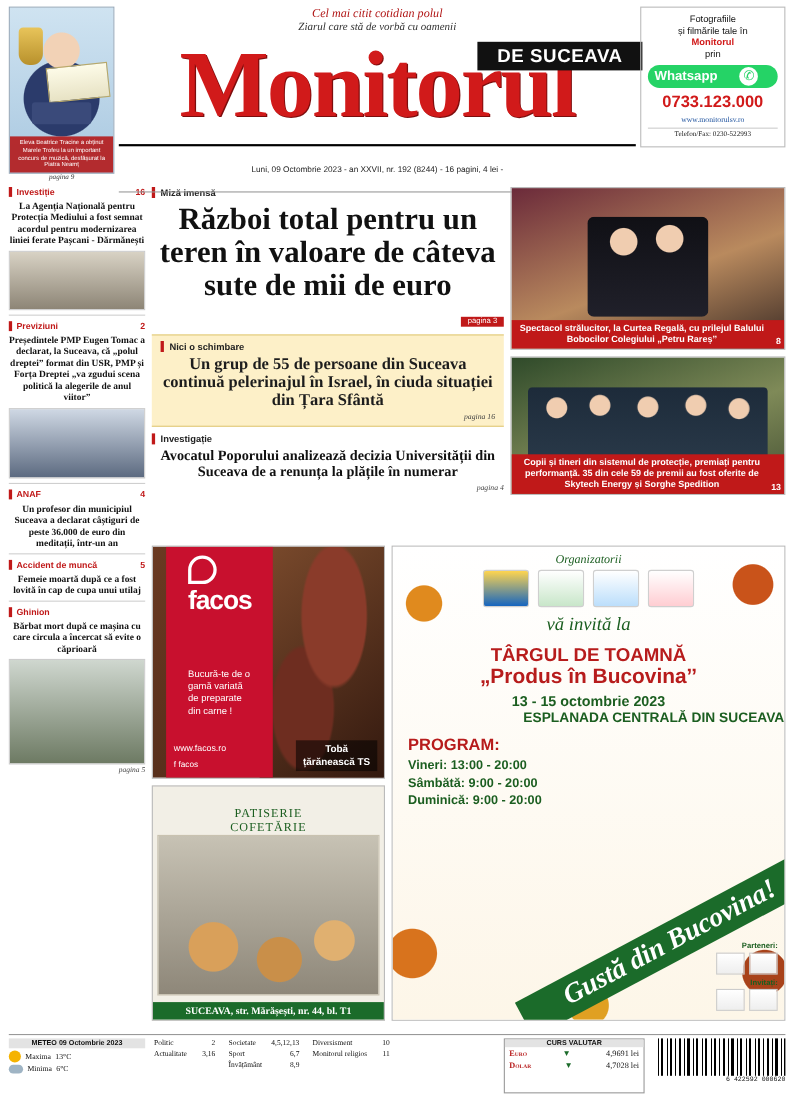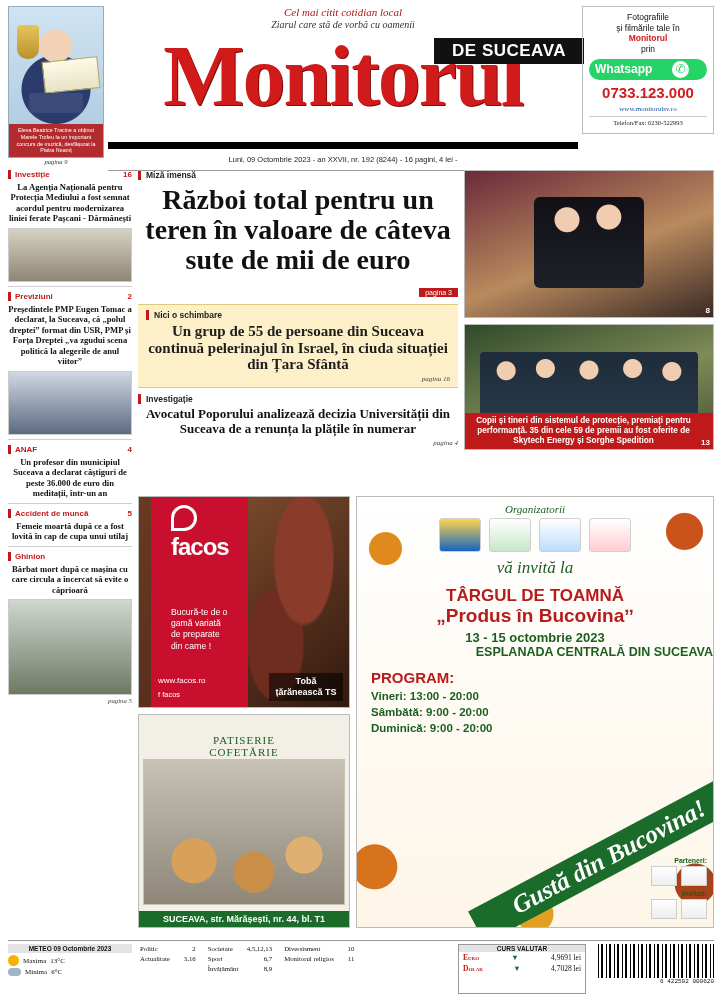--- a/index.html
+++ b/index.html
@@ -59,22 +59,22 @@
     font-weight:bold; font-size:86px; line-height:96px; color:#d11a1a;
     letter-spacing:-2px;
     text-shadow:1px 1px 0 #7d0d0d;
   }
   .mh-desuceava {
     position:absolute; right:-6px; top:10px;
     background:#111; color:#fff; font-family:"Liberation Sans",sans-serif;
     font-weight:bold; font-size:17px; padding:3px 18px; letter-spacing:.5px;
   }
   .mh-issue {
-    font-size:7.5px; color:#222; border-top:7px solid #000000; border-bottom:1px solid #999;
-    padding:6px 0; margin-top:18px; font-family:"Liberation Sans",sans-serif;
+    font-size:7.5px; color:#222; border-top:2px solid #000000; border-bottom:1px solid #999;
+    padding:16px 0; margin-top:7px; font-family:"Liberation Sans",sans-serif;
   }
 
   .mh-right {
     position:absolute; right:0; top:0; width:132px; height:128px;
     border:1px solid #bbb; padding:5px 6px; text-align:center;
   }
   .mh-right .l1 { font-size:8.5px; line-height:1.25; font-family:"Liberation Sans",sans-serif; }
   .mh-right .mon { color:#d11a1a; font-weight:bold; }
   .mh-right .wa {
     margin-top:4px; display:flex; align-items:center; justify-content:flex-start; gap:20px;
@@ -200,21 +200,21 @@
     position:absolute; left:4px; right:4px; top:44px; bottom:22px;
     background:
       radial-gradient(circle at 25% 70%, #d9a05a 0 22px, transparent 23px),
       radial-gradient(circle at 55% 78%, #c98f49 0 20px, transparent 21px),
       radial-gradient(circle at 80% 66%, #e0b070 0 18px, transparent 19px),
       linear-gradient(#c7c2b4,#8e8779);
     border:1px solid #c9c2b0;
   }
   .mopan-addr {
     position:absolute; left:0; right:0; bottom:0; background:#1b6b2a; color:#fff;
-    font-family:Liberation Sans, sans-serif; font-weight:bold; font-size:9px;
+    font-family:Liberation Serif, serif; font-weight:bold; font-size:9px;
     text-align:center; padding:3px 0;
   }
 
   .ad-targ { position:relative; flex:1; border:1px solid #bbb; overflow:hidden; background:#fff; }
   .targ-leaves {
     position:absolute; inset:0;
     background:
       radial-gradient(circle at 8% 12%, #e08a1e 0 16px, transparent 17px),
       radial-gradient(circle at 92% 8%, #c9531a 0 18px, transparent 19px),
       radial-gradient(circle at 5% 86%, #d8731d 0 22px, transparent 23px),
@@ -283,21 +283,21 @@
     <div class="mh-left">
       <div class="photo"></div>
       <div class="trophy"></div>
       <div class="diploma"></div>
       <div class="cap"></div>
       <div class="caption">Eleva Beatrice Tracine a obținut Marele Trofeu la un important concurs de muzică, desfășurat la Piatra Neamț</div>
     </div>
     <div style="position:absolute;left:0;top:152px;width:96px;text-align:center;font-size:6.5px;font-style:italic;color:#333">pagina 9</div>
 
     <div class="mh-center">
-      <div class="mh-slogan1">Cel mai citit cotidian local</div>
+      <div class="mh-slogan1">Cel mai citit cotidian polul</div>
       <div class="mh-slogan2">Ziarul care stă de vorbă cu oamenii</div>
       <div class="mh-title-wrap">
         <div class="mh-title">Monitorul</div>
         <div class="mh-desuceava">DE SUCEAVA</div>
       </div>
       <div class="mh-issue">Luni, 09 Octombrie 2023 - an XXVII, nr. 192 (8244) - 16 pagini, 4 lei -</div>
     </div>
 
     <div class="mh-right">
       <div class="l1">Fotografiile</div>
@@ -380,20 +380,21 @@
         <div class="kicker">Investigație</div>
         <div class="invest-head">Avocatul Poporului analizează decizia Universității din Suceava de a renunța la plățile în numerar</div>
         <div class="sub-pag">pagina 4</div>
       </div>
 
     </div>
 
     <div class="col-right">
       <div class="photo-card pc-1">
         <div class="figs"></div>
+        <div class="pc-cap">Spectacol strălucitor, la Curtea Regală, cu prilejul Balului Bobocilor Colegiului „Petru Rareșˮ</div>
         <div class="pc-num">8</div>
       </div>
       <div class="photo-card pc-2" style="margin-top:6px">
         <div class="figs"></div>
         <div class="pc-cap">Copii și tineri din sistemul de protecție, premiați pentru performanță. 35 din cele 59 de premii au fost oferite de Skytech Energy și Sorghe Spedition</div>
         <div class="pc-num">13</div>
       </div>
     </div>
   </div>
 

